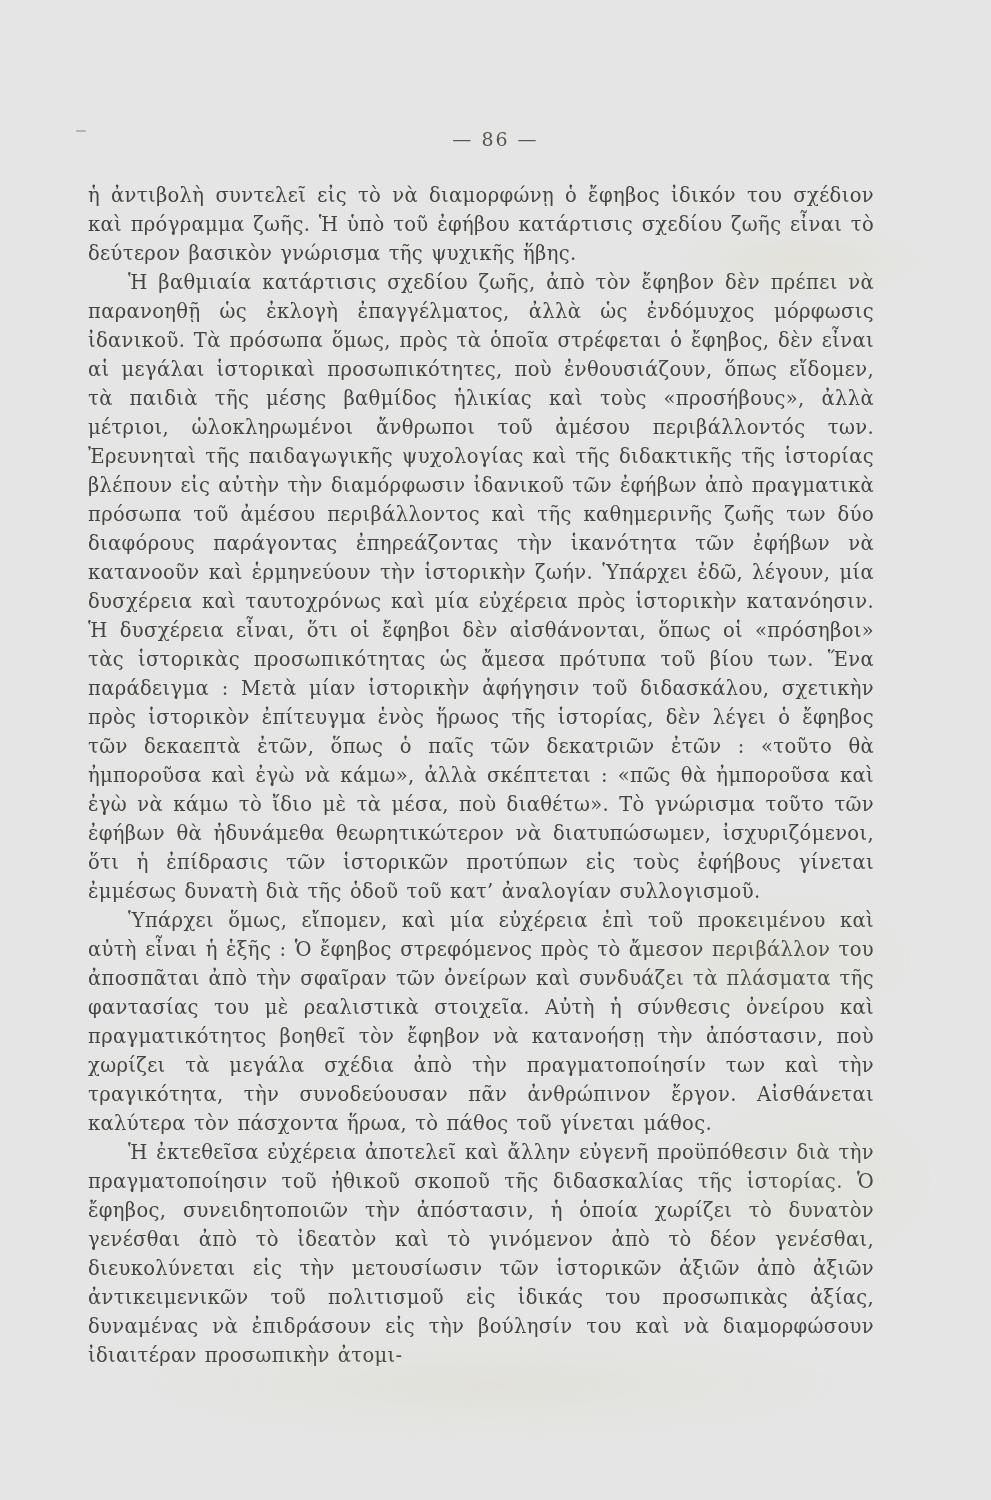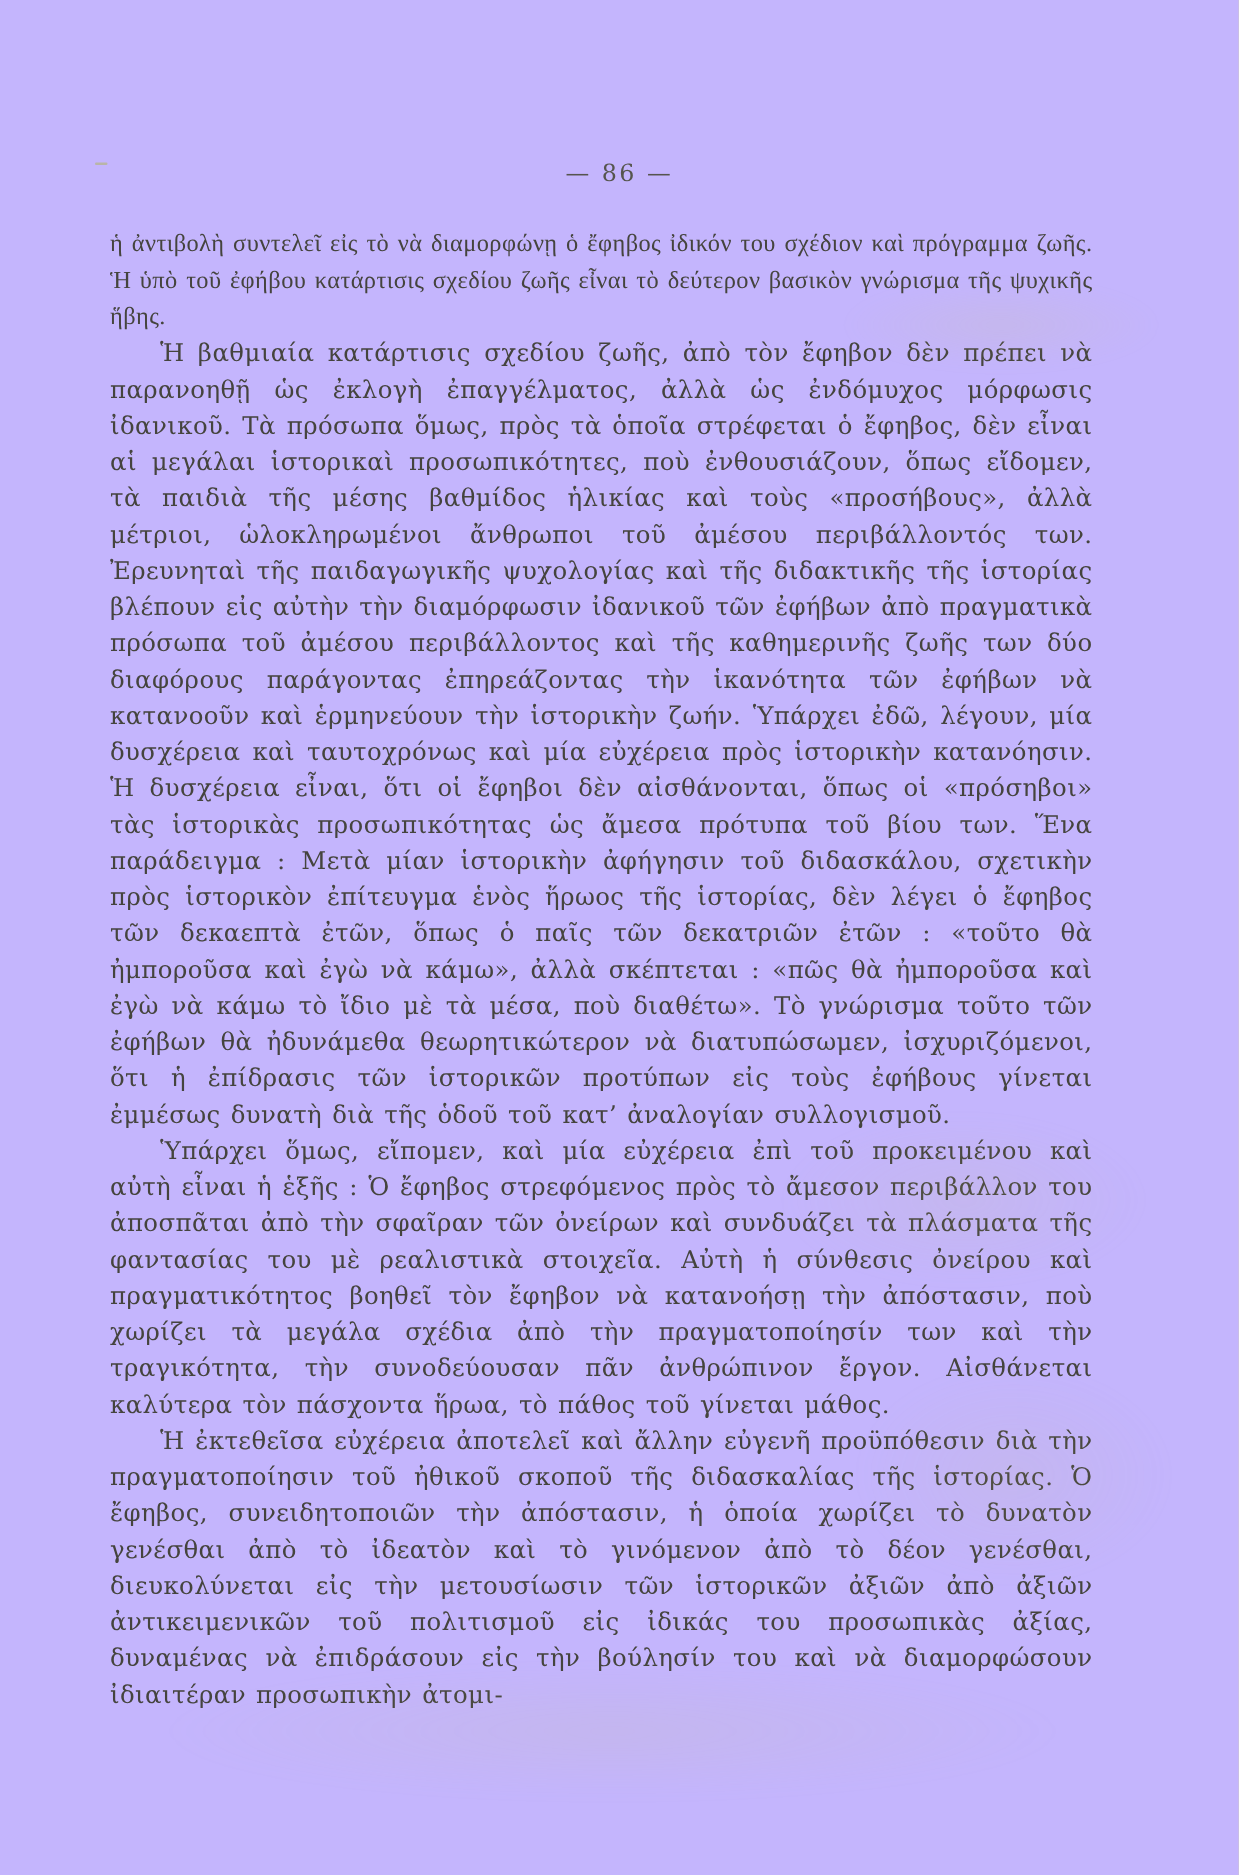--- a/index.html
+++ b/index.html
@@ -5,21 +5,21 @@
   html, body {
     margin: 0;
     padding: 0;
     background: #cfccc1;
   }
   .page {
     position: relative;
     width: 991px;
     height: 1500px;
     margin: 0 auto;
-    background: #c4b5fd;
+    background: #e5e5e5;
     overflow: hidden;
     font-family: "DejaVu Serif", "Liberation Serif", serif;
     color: #45443e;
   }
   .page-number {
     position: absolute;
     top: 128px;
     left: 0;
     right: 0;
     text-align: center;
@@ -37,21 +37,20 @@
     letter-spacing: 0.35px;
     word-spacing: 1.5px;
     text-align: justify;
   }
   .para {
     margin: 0;
     text-indent: 40px;
   }
   .para.continuation {
     text-indent: 0;
-    font-family: Liberation Serif, serif;
   }
   
   .artifact {
     position: absolute;
     pointer-events: none;
     filter: blur(7px);
     opacity: 0.5;
   }
   .artifact.a1 {
     top: 225px; right: 60px; width: 260px; height: 70px;

